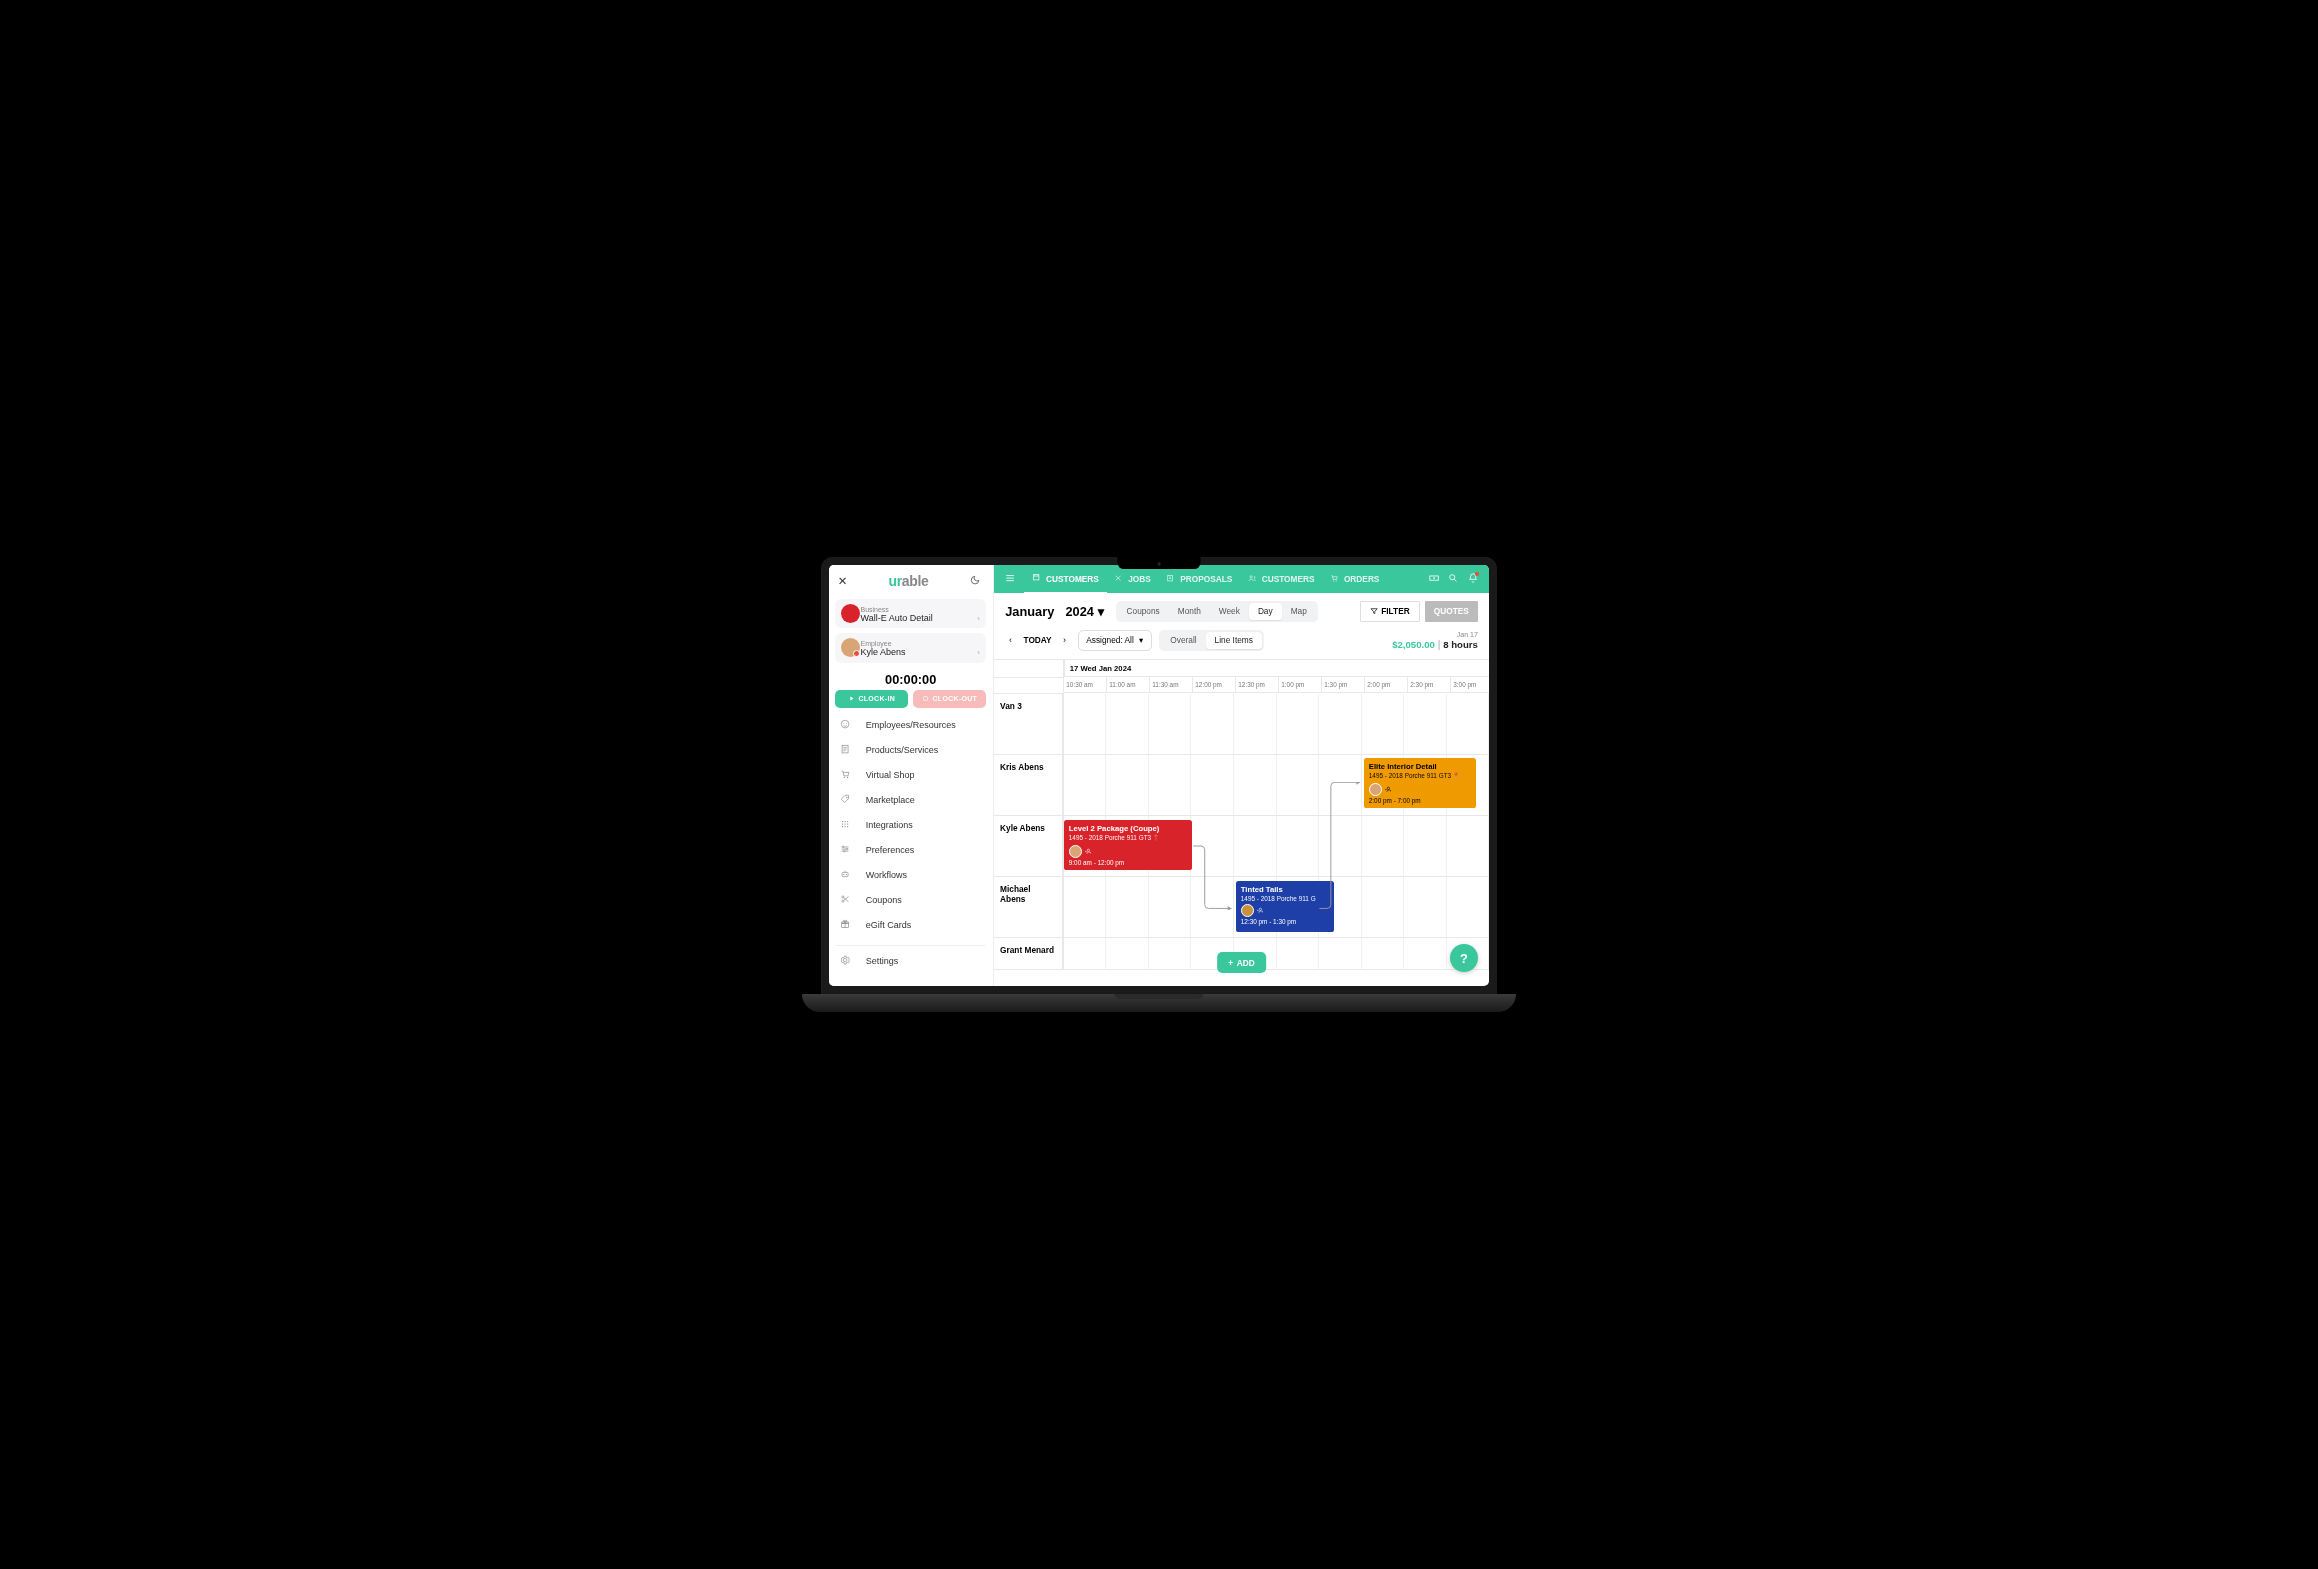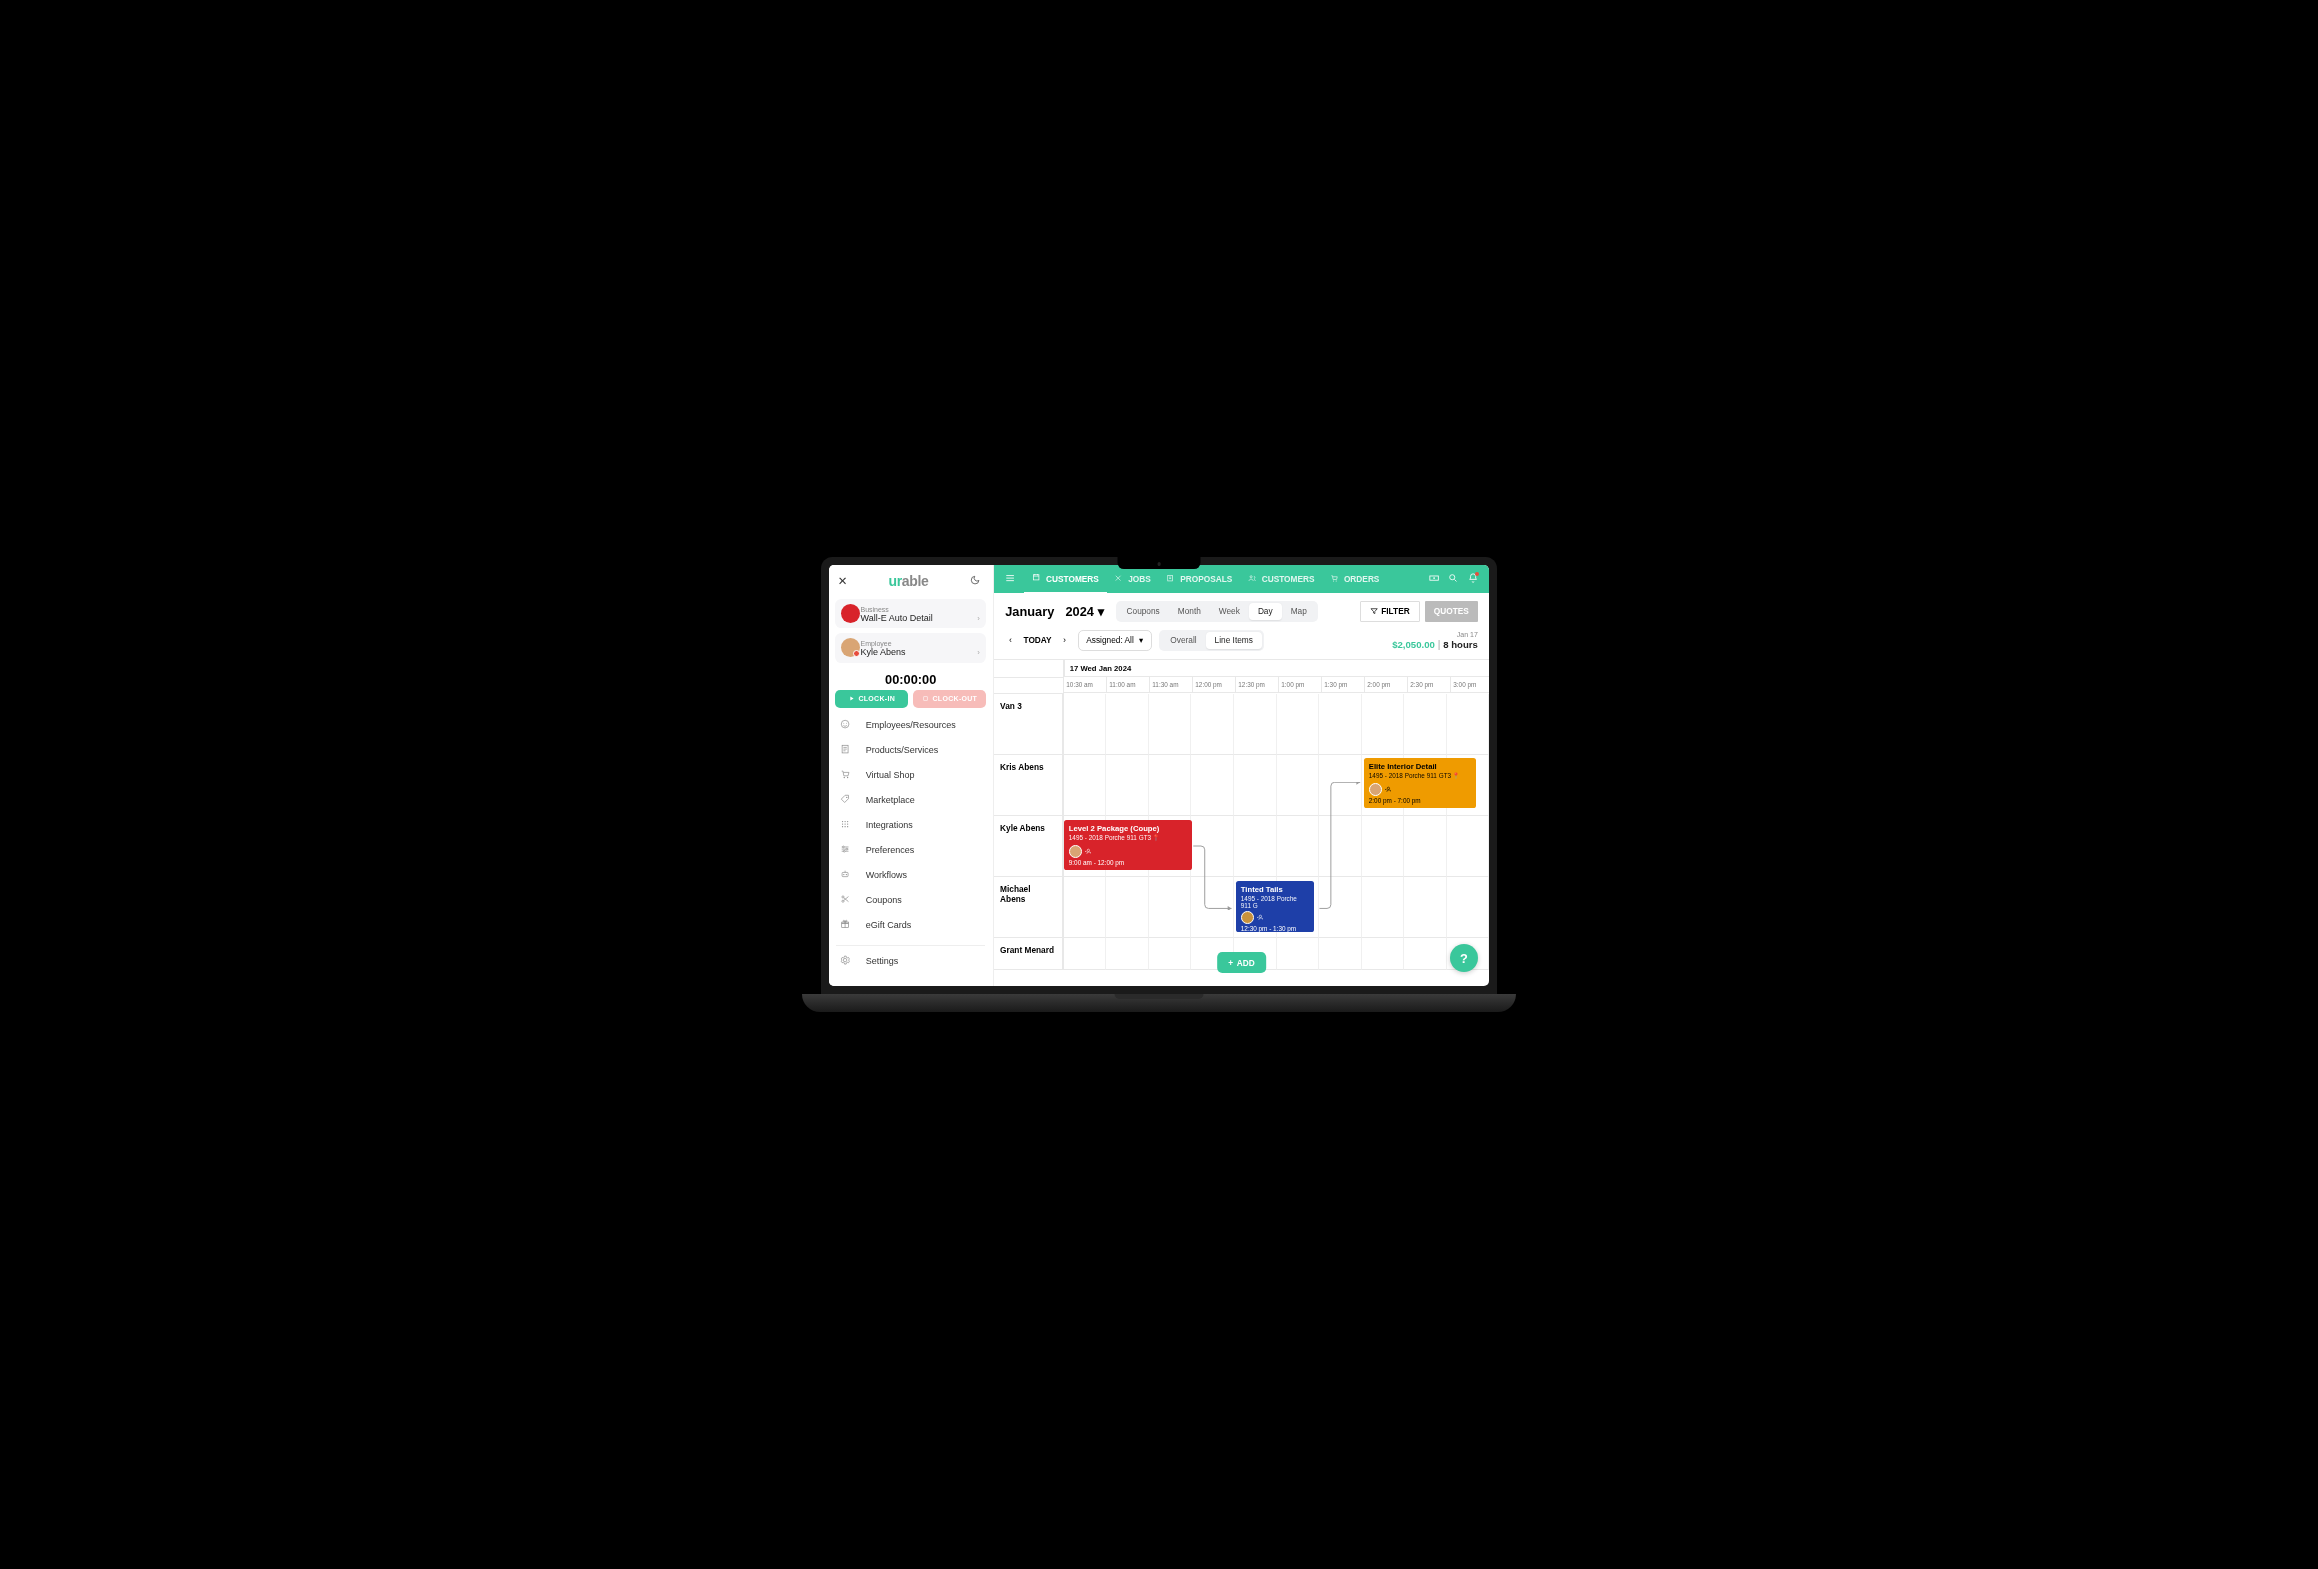--- a/index.html
+++ b/index.html
@@ -73,21 +73,21 @@
 .grid-row{display:flex;height:61px}
 .grid-row.last{height:32px}
 .grid-cell{width:43px;border-right:0.6px solid #f0f0f0;border-bottom:0.6px solid #e8e8e8}
 .event{position:absolute;border-radius:2.6px;padding:3.8px 5.1px;color:#fff;font-size:7px;overflow:hidden;cursor:pointer}
 .ev-title{font-weight:700;font-size:7.7px}
 .ev-sub{font-size:6.4px;opacity:.95;margin-top:0.6px}
 .ev-av{display:flex;align-items:center;gap:2.6px;margin-top:2.6px}
 .av{width:12.8px;height:12.8px;border-radius:50%;background:#d9a574;border:1px solid #fff}
 .ev-time{font-size:6.4px;margin-top:1.3px}
 .ev-red{background:#d8232a;top:65px;left:0;width:128px;height:50px}
-.ev-blue{background:#1e3fa8;top:126px;left:172px;width:78px;height:51px}
+.ev-blue{background:#1e3fa8;top:126px;left:172px;width:98px;height:51px}
 .ev-orange{background:#ef9b00;top:2.6px;left:300px;width:112px;height:50px;color:#000}
 .add-btn{position:absolute;bottom:12.8px;left:50%;transform:translateX(-50%);background:#3ac79b;color:#fff;border:none;padding:5.7px 11.5px;border-radius:5.1px;font-size:8.3px;font-weight:700;cursor:pointer;display:flex;align-items:center;gap:3.8px}
 .help{position:absolute;bottom:14px;right:11.5px;width:28px;height:28px;border-radius:50%;background:#3ac79b;color:#fff;display:flex;align-items:center;justify-content:center;font-size:12.8px;font-weight:700;cursor:pointer;box-shadow:0 1.3px 5.1px rgba(0,0,0,.2)}
 svg{width:1em;height:1em;fill:currentColor}
 .pin-ic{display:inline-block;vertical-align:middle;margin-left:1.3px}
 </style>
 </head>
 <body>
 
 <div class="laptop">

